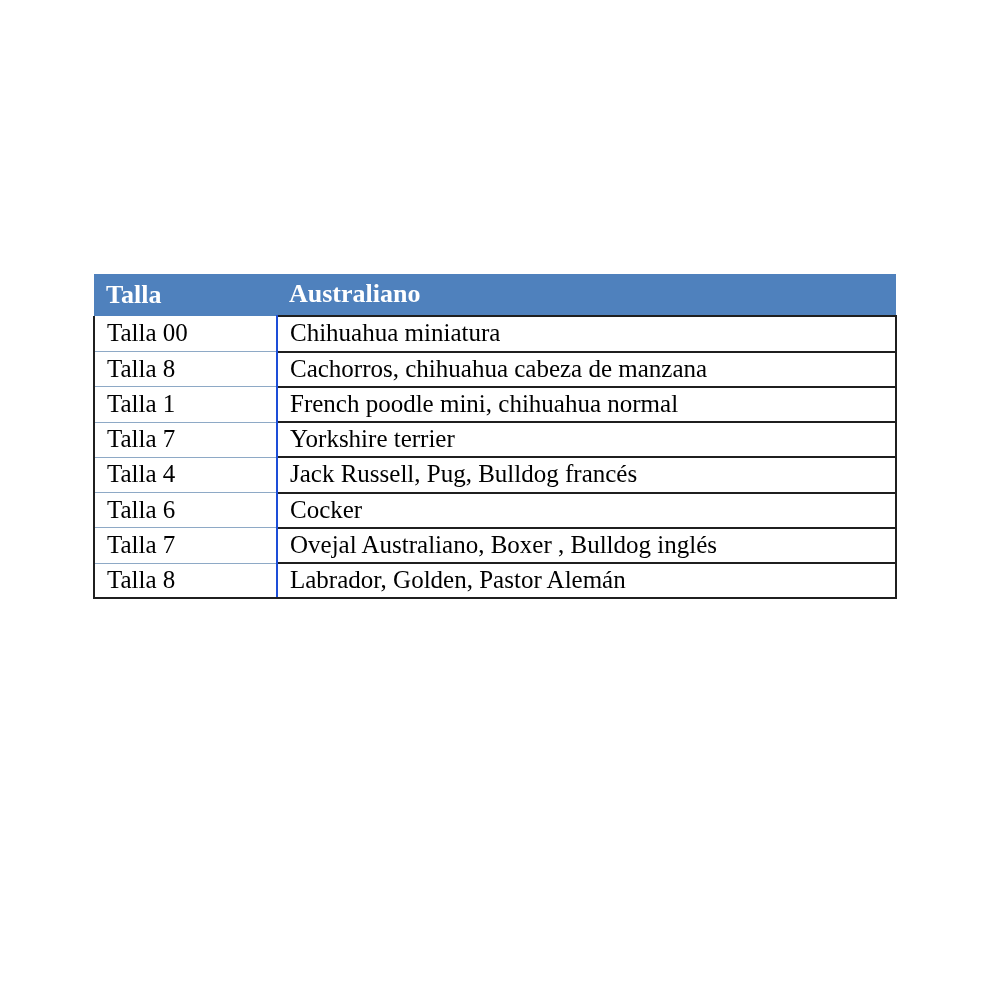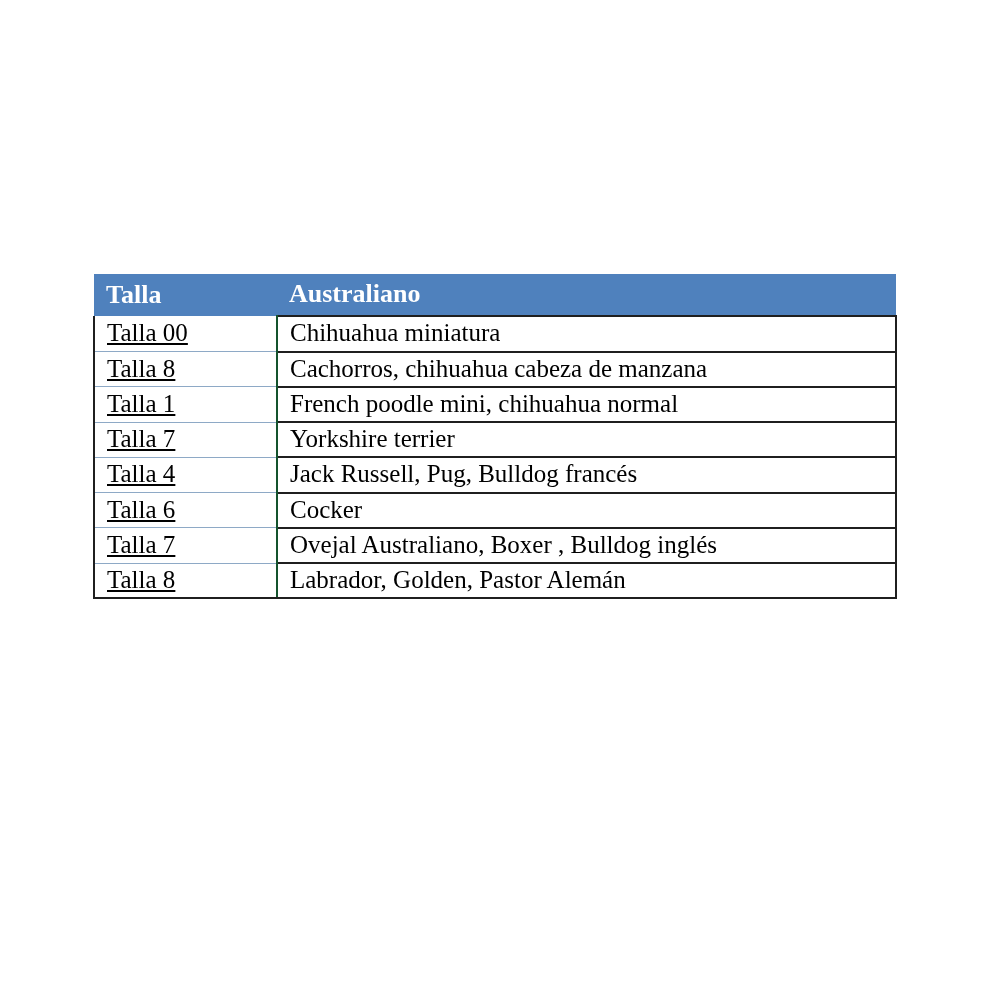--- a/index.html
+++ b/index.html
@@ -49,23 +49,22 @@
     color: #000000;
     background: #ffffff;
     padding: 3px 0 4px 12px;
     line-height: 1.05;
     white-space: nowrap;
     overflow: hidden;
   }
 
   #size-table tbody td.cell-size {
     border-left: 2px solid #1f1f1f;
-    border-right: 2px solid #14532d;
+    border-right: 2px solid #1d4ed8;
     border-bottom: 1px solid #8ea9c6;
-    text-decoration: underline;
   }
 
   #size-table tbody tr:last-child td.cell-size {
     border-bottom: 2px solid #1f1f1f;
   }
 
   #size-table tbody td.cell-ref {
     border-right: 2px solid #1f1f1f;
     border-bottom: 2px solid #1f1f1f;
   }

